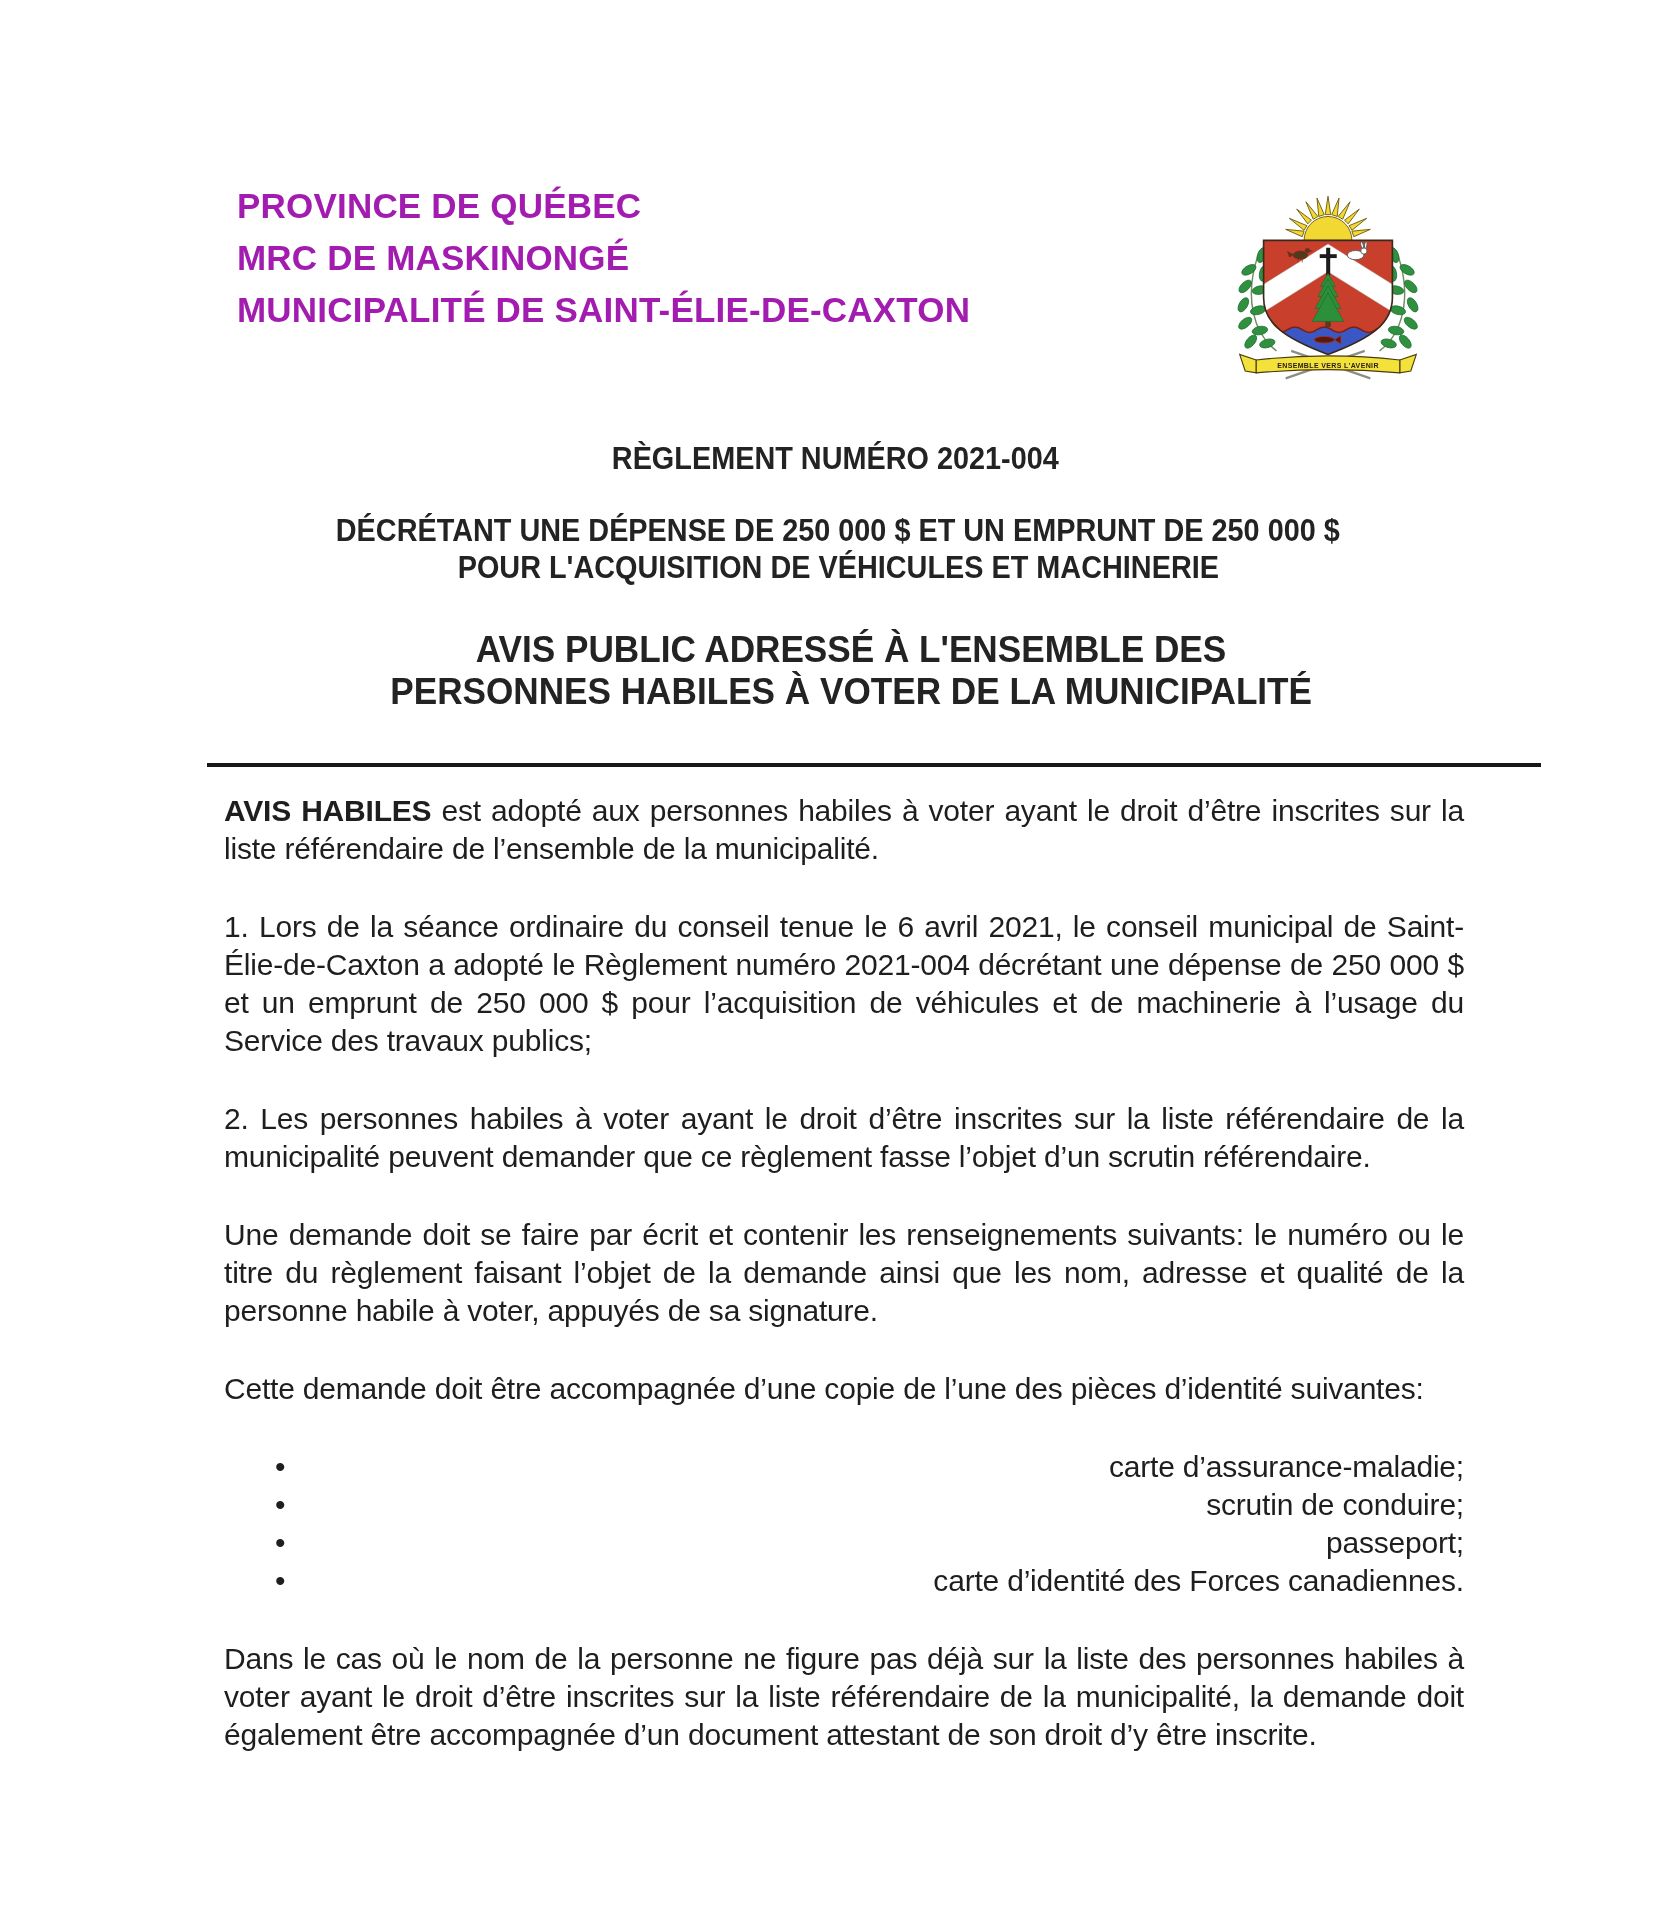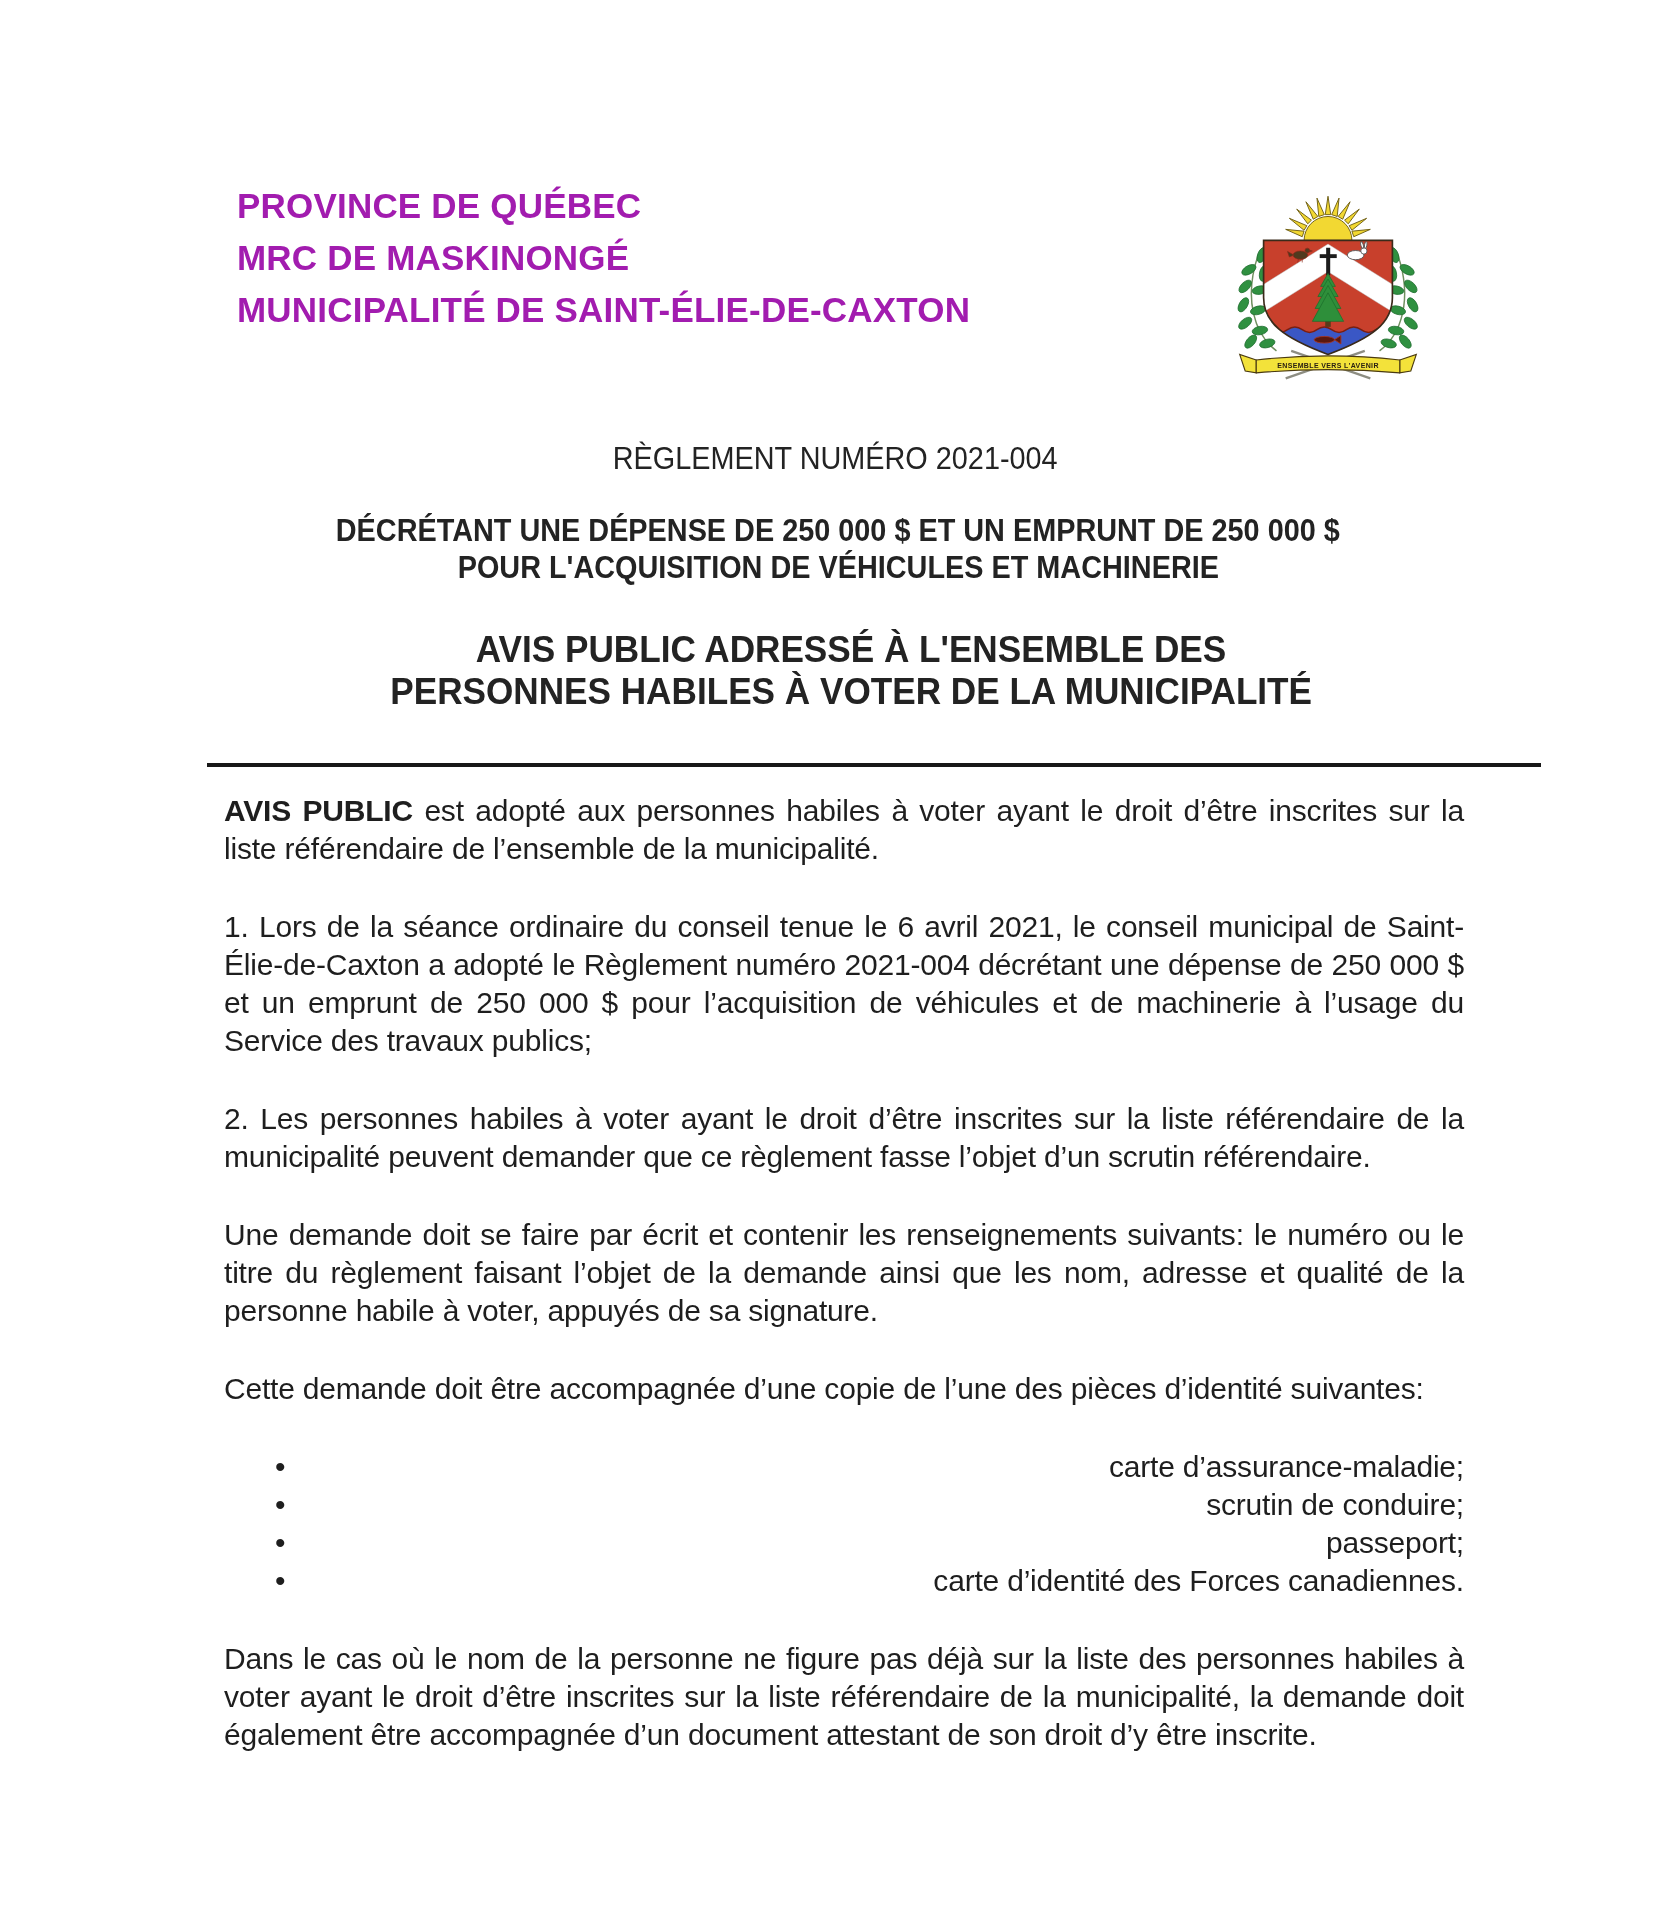--- a/index.html
+++ b/index.html
@@ -14,21 +14,21 @@
   
   .hdr{
     position:absolute;left:237px;top:180px;
     font-size:35px;font-weight:700;line-height:52px;
     color:#a21caf;letter-spacing:0.2px;white-space:nowrap;
   }
   
   .crest{position:absolute;left:1236px;top:196px;width:184px;height:190px;}
   
   .ctr{position:absolute;left:0;right:0;text-align:center;color:#232323;}
-  .t-reg{top:440px;font-size:31px;font-weight:400;line-height:38px;}
+  .t-reg{top:440px;font-size:31px;font-weight:700;line-height:38px;}
   .t-dec{top:512px;font-size:31px;font-weight:700;line-height:37px;padding-left:6px;}
   .t-avis{top:629px;font-size:37px;font-weight:700;line-height:42px;margin-left:32px;}
   .cond{display:inline-block;transform:scaleX(0.93);transform-origin:50% 50%;white-space:nowrap;}
   .cond2{display:inline-block;transform:scaleX(0.95);transform-origin:50% 50%;white-space:nowrap;}
   
   .rule{position:absolute;left:207px;top:763px;width:1334px;height:4px;background:#181818;}
   
   .bodytxt{
     position:absolute;left:224px;top:792px;width:1240px;
     font-size:30px;line-height:38px;letter-spacing:-0.2px;
@@ -161,21 +161,21 @@
   </div>
 
   <div class="ctr t-avis">
     <div><span class="cond2">AVIS PUBLIC ADRESSÉ À L'ENSEMBLE DES</span></div>
     <div><span class="cond2">PERSONNES HABILES À VOTER DE LA MUNICIPALITÉ</span></div>
   </div>
 
   <div class="rule"></div>
 
   <div class="bodytxt">
-    <p><b>AVIS PUBLIC</b><span> est adopté aux personnes habiles à voter ayant le droit d’être inscrites sur la liste référendaire de l’ensemble de la municipalité.</span></p>
+    <p><b>AVIS HABILES</b><span> est adopté aux personnes habiles à voter ayant le droit d’être inscrites sur la liste référendaire de l’ensemble de la municipalité.</span></p>
 
     <p>1. Lors de la séance ordinaire du conseil tenue le 6 avril 2021, le conseil municipal de Saint-Élie-de-Caxton a adopté le Règlement numéro 2021-004 décrétant une dépense de 250 000 $ et un emprunt de 250 000 $ pour l’acquisition de véhicules et de machinerie à l’usage du Service des travaux publics;</p>
     <p>2. Les personnes habiles à voter ayant le droit d’être inscrites sur la liste référendaire de la municipalité peuvent demander que ce règlement fasse l’objet d’un scrutin référendaire.</p>
     <p>Une demande doit se faire par écrit et contenir les renseignements suivants: le numéro ou le titre du règlement faisant l’objet de la demande ainsi que les nom, adresse et qualité de la personne habile à voter, appuyés de sa signature.</p>
     <p>Cette demande doit être accompagnée d’une copie de l’une des pièces d’identité suivantes:</p>
 
     <ul class="idlist">
       <li>carte d’assurance-maladie;</li>
       <li>scrutin de conduire;</li>
       <li>passeport;</li>

